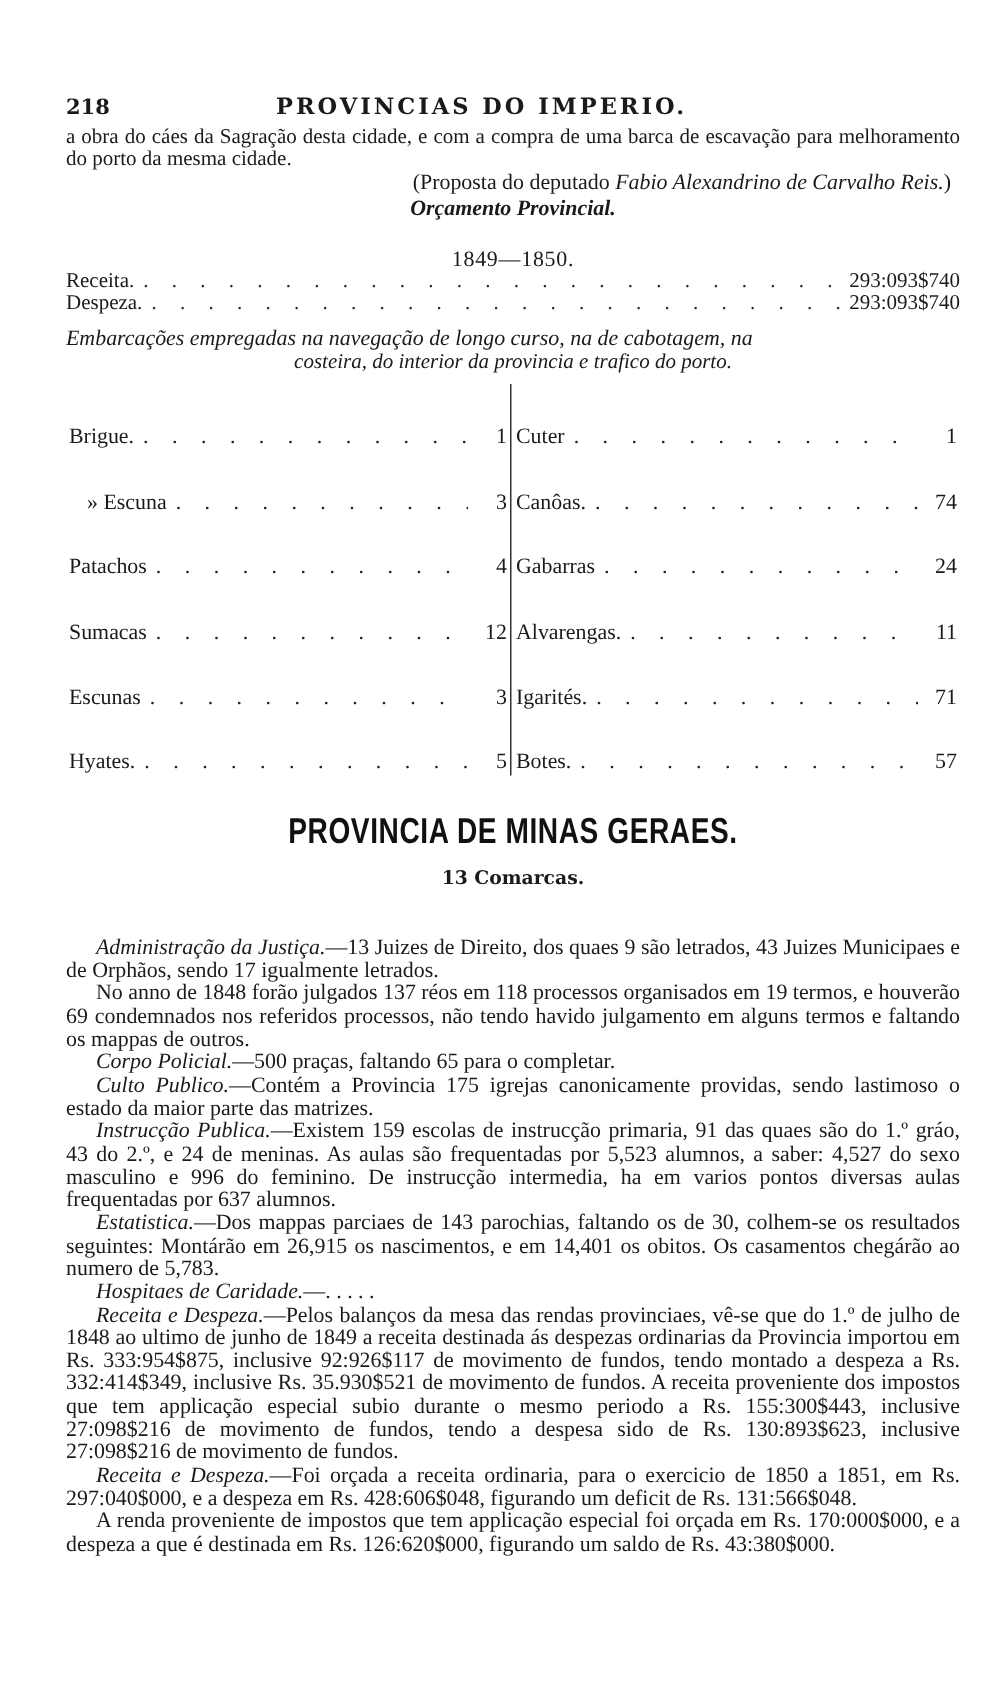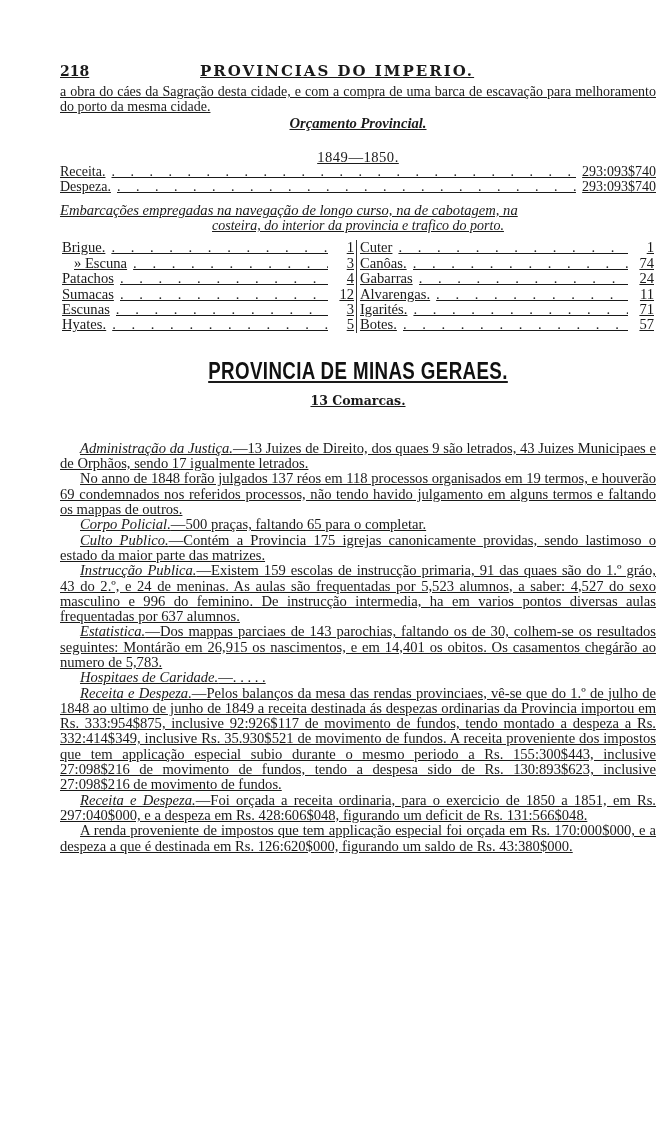--- a/index.html
+++ b/index.html
@@ -10,24 +10,23 @@
     body {
       width: 672px;
       height: 1123px;
       position: relative;
       overflow: hidden;
       font-family: "Liberation Serif", "DejaVu Serif", serif;
       color: #1a1a1a;
     }
     .page {
       position: absolute;
-      left: 60px;
+      left: 44px;
       top: 62px;
       width: 596px;
-      text-decoration: underline;
     }
     .running-head {
       display: flex;
       align-items: baseline;
       height: 20px;
       margin-bottom: 2px;
     }
     .page-number {
       font-family: "DejaVu Serif", serif;
       font-weight: bold;
@@ -115,21 +114,21 @@
       width: 296px;
       padding-left: 3px;
     }
     .vessel-row {
       display: flex;
       align-items: baseline;
       font-size: 14.6px;
       line-height: 15.4px;
       white-space: nowrap;
     }
-    .vessel-row .name { flex: 0 0 auto; }
+    .vessel-row .name { flex: 0 0 auto; margin-top: 28px; }
     .vessel-row .count { flex: 0 0 auto; width: 20px; text-align: right; padding-right: 2px; }
     .vessel-row.sub .name { padding-left: 12px; }
     .province-title {
       margin-top: 24px;
       text-align: center;
       font-family: "Liberation Sans", "DejaVu Sans", sans-serif;
       font-weight: bold;
       font-size: 24px;
       line-height: 28px;
       transform: scaleX(0.78);
@@ -156,20 +155,23 @@
 
 <div class="page">
 
   <div class="running-head">
     <span class="page-number">218</span>
     <span class="running-title">PROVINCIAS DO IMPERIO.</span>
   </div>
 
   <p>a obra do cáes da Sagração desta cidade, e com a compra de uma barca de escavação para melhoramento do porto da mesma cidade.</p>
 
+  <div class="attribution">
+    <span>(Proposta do deputado </span><em>Fabio Alexandrino de Carvalho Reis.</em><span>)</span>
+  </div>
 
   <div class="section-title">Orçamento Provincial.</div>
   <div class="years">1849—1850.</div>
 
   <div class="budget-row">
     <span class="label">Receita.</span>
     <span class="dots">. . . . . . . . . . . . . . . . . . . . . . . . . . . . . . . . . . . . . . . . . . . . . .</span>
     <span class="amount">293:093$740</span>
   </div>
   <div class="budget-row">

